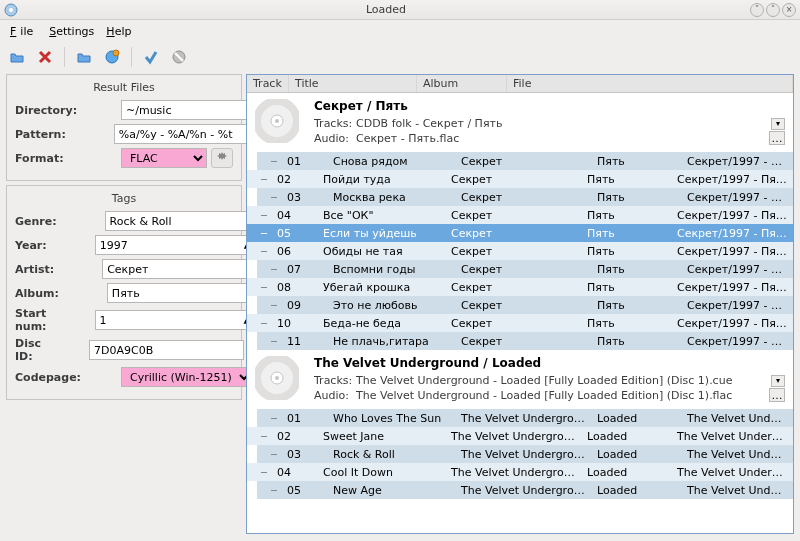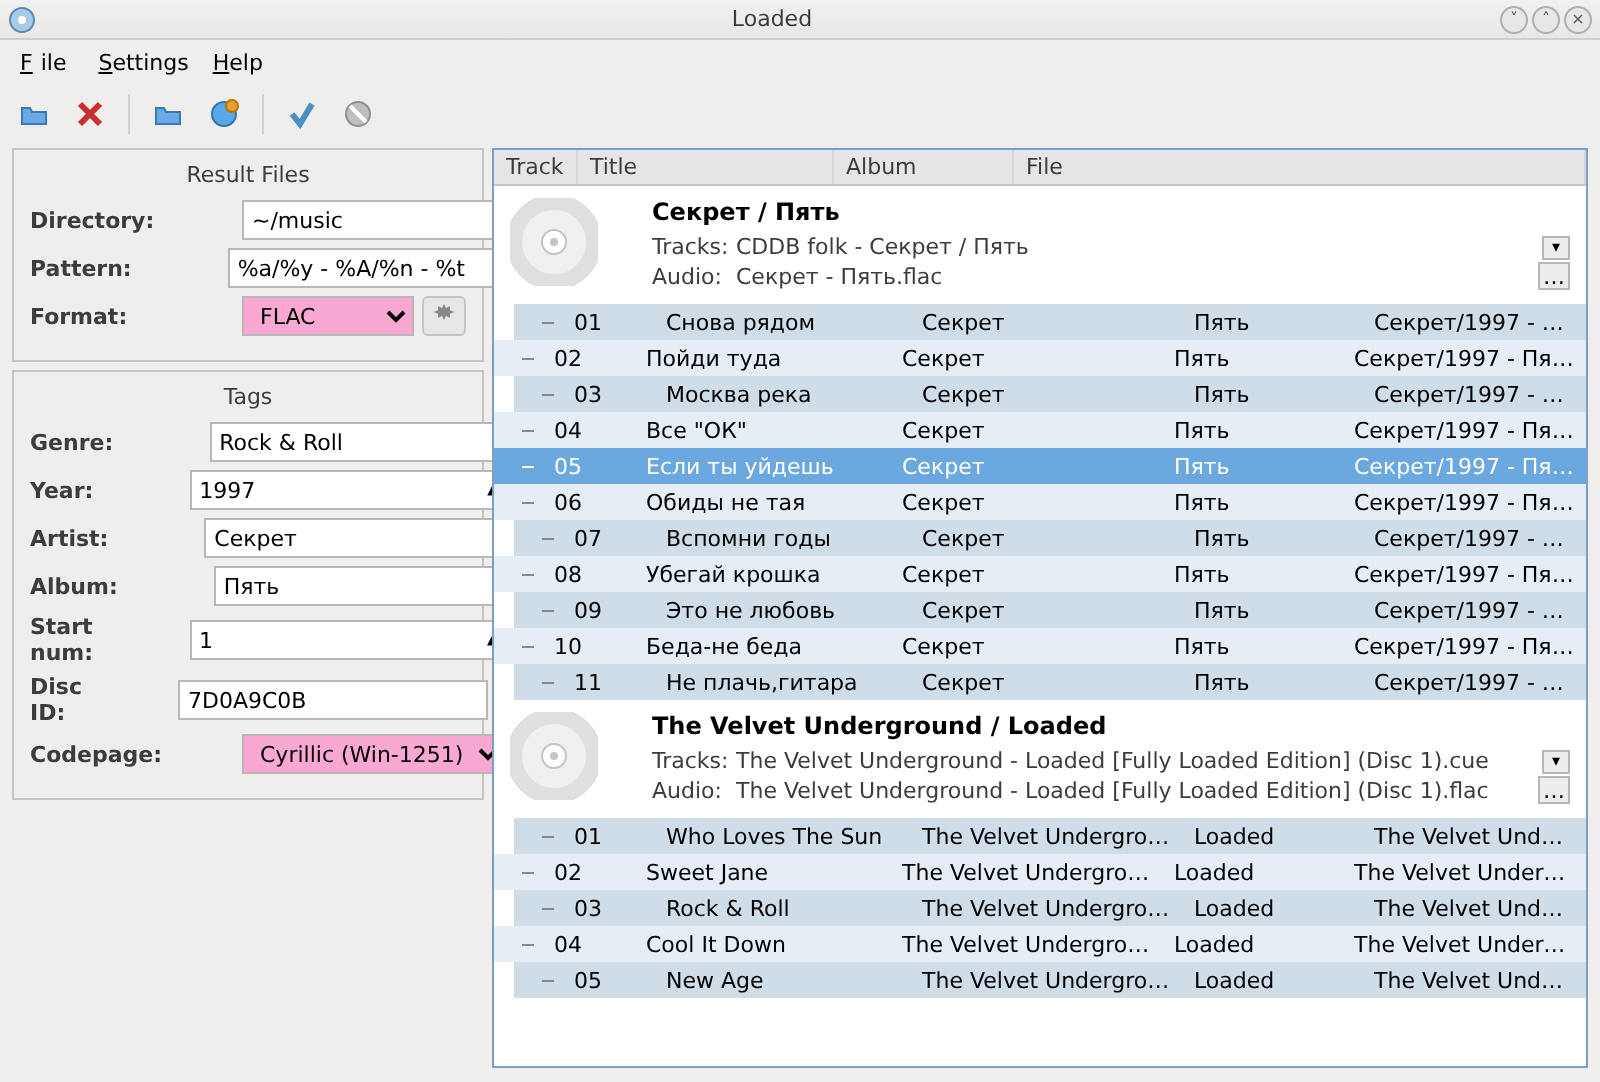--- a/index.html
+++ b/index.html
@@ -20,21 +20,21 @@
 .panel-title { text-align: center; margin-bottom: 6px; color: #3c3c3c; }
 .form-row { display: flex; align-items: center; margin-bottom: 4px; }
 .form-row label { width: 58px; color: #3c3c3c; font-weight: bold; }
 .form-row input, .form-row select { flex: 1; height: 20px; border: 1px solid #b8b7b5; background: #fff; padding: 0 4px; font-size: 11px; margin-left: 48px; }
 .form-row select { background: #f9a8d4; }
 .mini-btn { width: 22px; height: 20px; margin-left: 4px; border: 1px solid #c5c4c2; border-radius: 3px; display: flex; align-items: center; justify-content: center; background: #e8e7e5; }
 .right { flex: 1; border: 1px solid #7a9fc9; background: #fff; display: flex; flex-direction: column; overflow: hidden; }
 .cols { display: flex; background: #e5e5e5; border-bottom: 1px solid #c5c4c2; height: 18px; }
 .col { padding: 2px 6px; border-right: 1px solid #d8d7d5; color: #3c3c3c; }
 .col.tr { width: 42px; } .col.ti { width: 128px; } .col.ar { width: 136px; } .col.al { width: 90px; } .col.fi { flex: 1; }
-.album-hdr { display: flex; padding: 6px 8px; gap: 27px; align-items: flex-start; }
+.album-hdr { display: flex; padding: 6px 8px; gap: 15px; align-items: flex-start; }
 .disc-art { width: 44px; height: 44px; }
 .album-info { flex: 1; }
 .album-title { font-weight: bold; font-size: 12px; margin-bottom: 4px; }
 .meta-row { display: flex; margin-bottom: 1px; align-items: center; }
 .meta-row .ml { width: 42px; color: #3c3c3c; }
 .meta-row .mv { flex: 1; color: #3c3c3c; }
 .combo-indicator { width: 14px; height: 12px; border: 1px solid #b8b7b5; margin-left: 4px; display: inline-flex; align-items: center; justify-content: center; font-size: 8px; background: #eeedeb; }
 .tag-btn { width: 16px; height: 14px; border: 1px solid #b8b7b5; margin-left: 4px; display: inline-flex; align-items: center; justify-content: center; background: #eeedeb; }
 .track-list { }
 .track-row { display: flex; height: 18px; align-items: center; }

